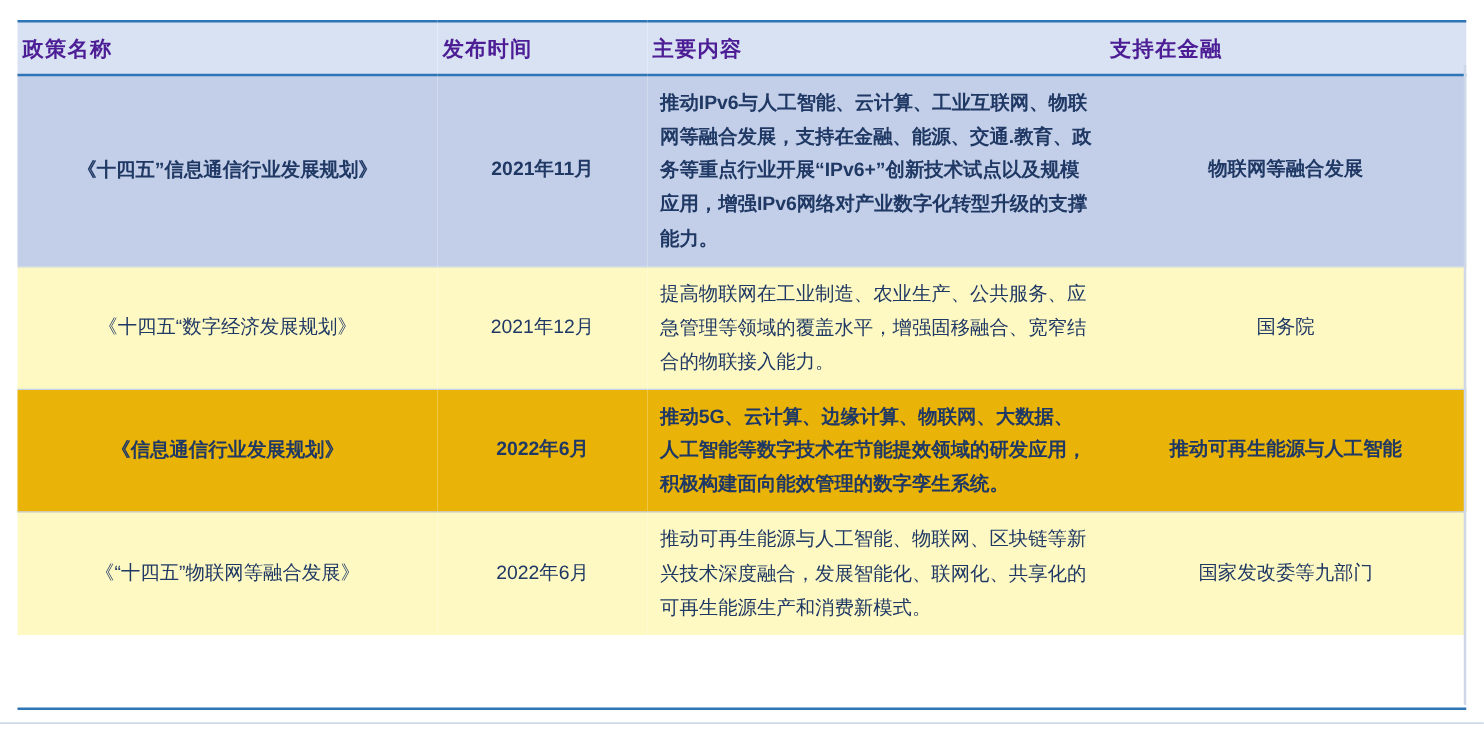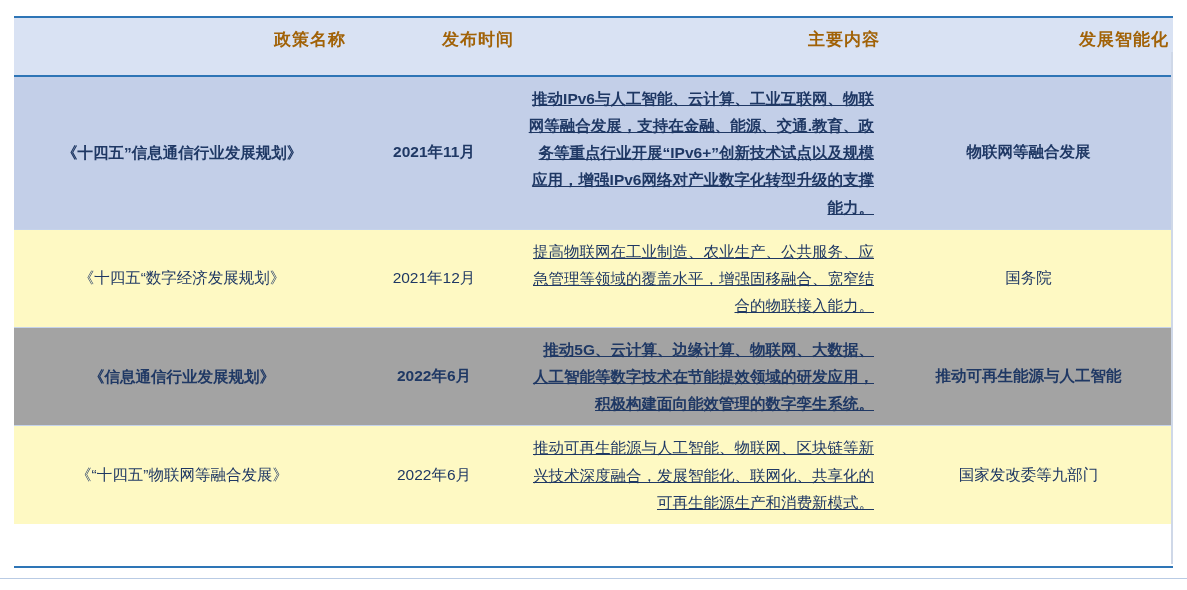--- a/index.html
+++ b/index.html
@@ -31,25 +31,25 @@
     width: 1159px;
     table-layout: fixed;
   }
   table.policy-table col.c1 { width: 336px; }
   table.policy-table col.c2 { width: 168px; }
   table.policy-table col.c3 { width: 366px; }
   table.policy-table col.c4 { width: 289px; }
 
   thead th {
     background: #d9e2f3;
-    color: #a16207;
+    color: #4c1d95;
     font-size: 17px;
     font-weight: bold;
-    padding: 10px 4px 24px 4px;
-    text-align: right;
+    padding: 10px 4px 8px 4px;
+    text-align: left;
     border-top: 2.5px solid #2e75b6;
     border-bottom: 2.5px solid #2e75b6;
     letter-spacing: 1px;
   }
   tbody td {
     font-size: 15.5px;
     color: #1f3864;
     text-align: center;
     vertical-align: middle;
     padding: 8px 10px;
@@ -57,31 +57,30 @@
     border-bottom: 1px solid #c5d3ea;
   }
   tbody tr.shaded td {
     background: #c3cfe8;
     font-weight: bold;
   }
   tbody tr.plain td {
     background: #fef9c3;
   }
   tbody tr.light td {
-    background: #a3a3a3;
+    background: #eab308;
     font-weight: bold;
   }
   td.name-cell {
     line-height: 1.7;
     margin-left: 12px;
   }
   td.content-cell {
-    text-align: right;
+    text-align: left;
     line-height: 1.75;
-    text-decoration: underline;
   }
   tbody tr.last td {
     border-bottom: none;
   }
   .bottom-rule {
     position: absolute;
     left: 14px;
     top: 566px;
     width: 1159px;
     height: 0;
@@ -114,21 +113,21 @@
         <col class="c1">
           <col class="c2">
           <col class="c3">
           <col class="c4">
       </colgroup>
       <thead>
         <tr>
           <th>政策名称</th>
           <th>发布时间</th>
           <th>主要内容</th>
-          <th>发展智能化</th>
+          <th>支持在金融</th>
         </tr>
       </thead>
       <tbody>
         <tr class="shaded">
           <td class="name-cell">《十四五”信息通信行业发展规划》</td>
           <td>2021年11月</td>
           <td class="content-cell">推动IPv6与人工智能、云计算、工业互联网、物联网等融合发展，支持在金融、能源、交通.教育、政务等重点行业开展“IPv6+”创新技术试点以及规模应用，增强IPv6网络对产业数字化转型升级的支撑能力。</td>
           <td>物联网等融合发展</td>
         </tr>
         <tr class="plain">

